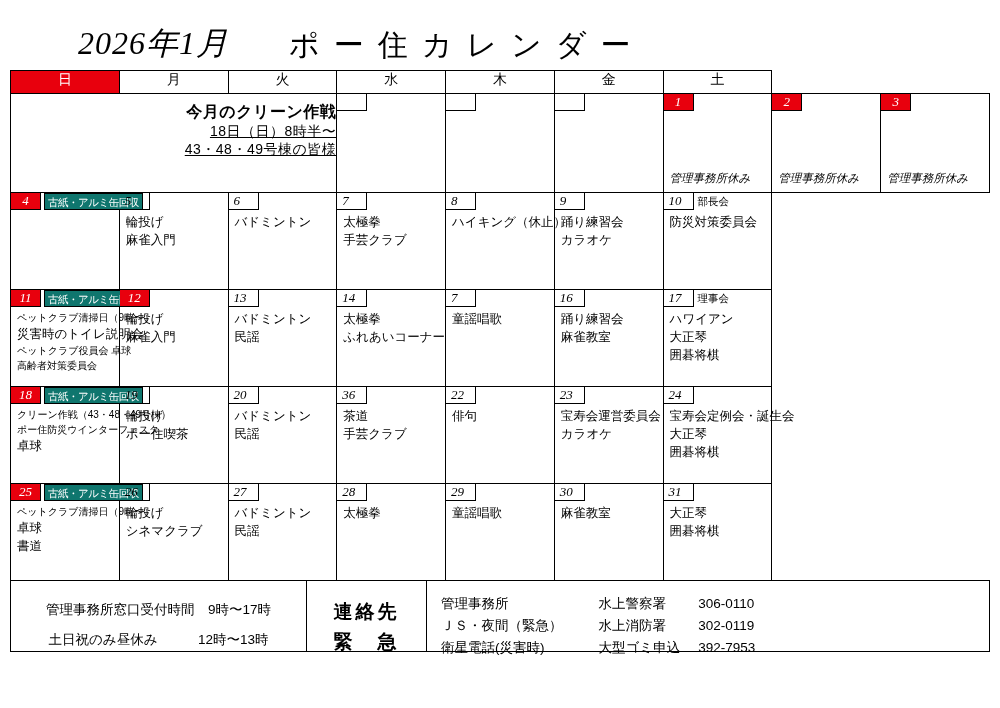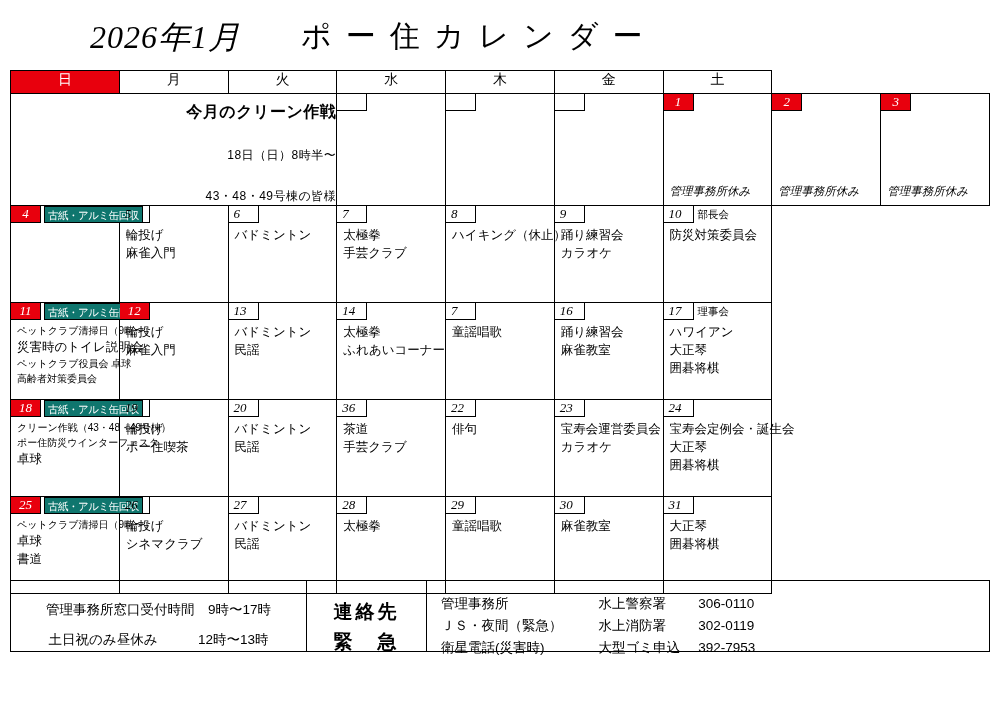--- a/index.html
+++ b/index.html
@@ -17,26 +17,26 @@
   .page {
     position: relative;
     width: 1000px;
     height: 708px;
     box-sizing: border-box;
   }
 
   
   .title-row {
     position: absolute;
-    left: 12px;
+    left: 0;
     top: 16px;
     width: 956px;
     height: 50px;
     display: flex;
-    align-items: flex-start;
+    align-items: flex-end;
   }
   .title-month {
     margin-left: 78px;
     font-size: 32px;
     font-style: italic;
     font-family: "Liberation Serif", serif;
     letter-spacing: 1px;
     white-space: nowrap;
   }
   .title-main {
@@ -150,23 +150,24 @@
   .clean-cell {
     text-align: right;
     padding-top: 8px;
   }
   .clean-title {
     font-size: 16px;
     font-weight: bold;
     letter-spacing: 0.5px;
   }
   .clean-line {
-    font-size: 12px;
-    margin-top: 24px;
+    font-size: 14px;
+    margin-top: 0;
     letter-spacing: 0.5px;
+    text-decoration: underline;
   }
 
   
   .footer {
     position: absolute;
     left: 10px;
     top: 580px;
     width: 980px;
     height: 72px;
     border: 1px solid #000;

